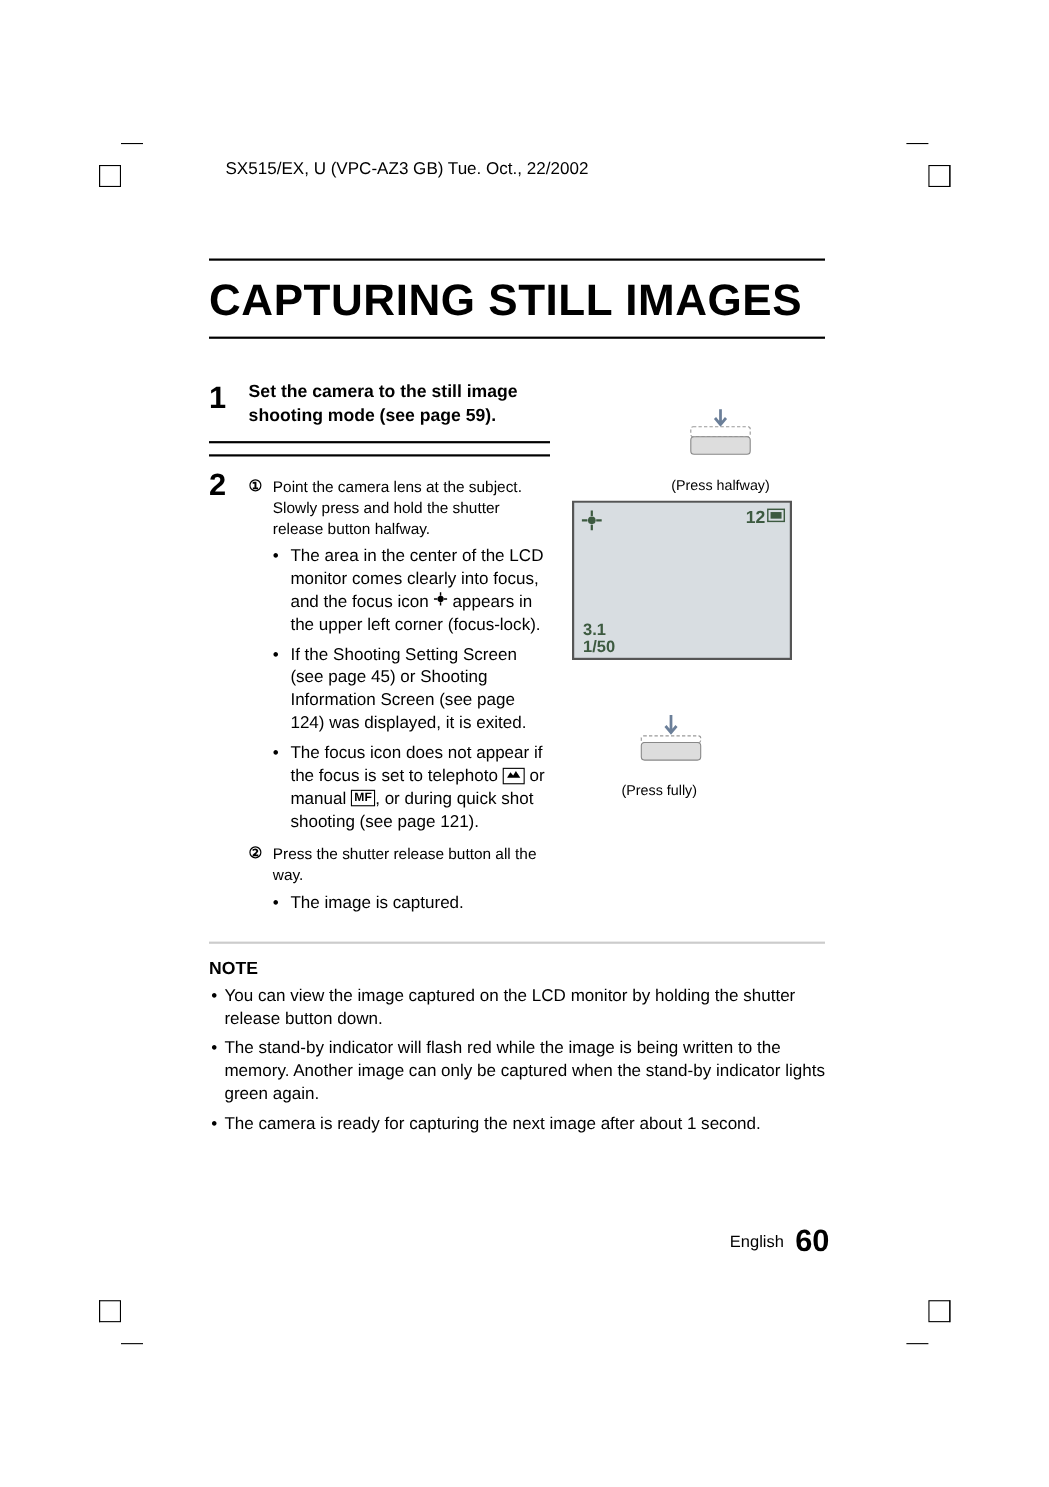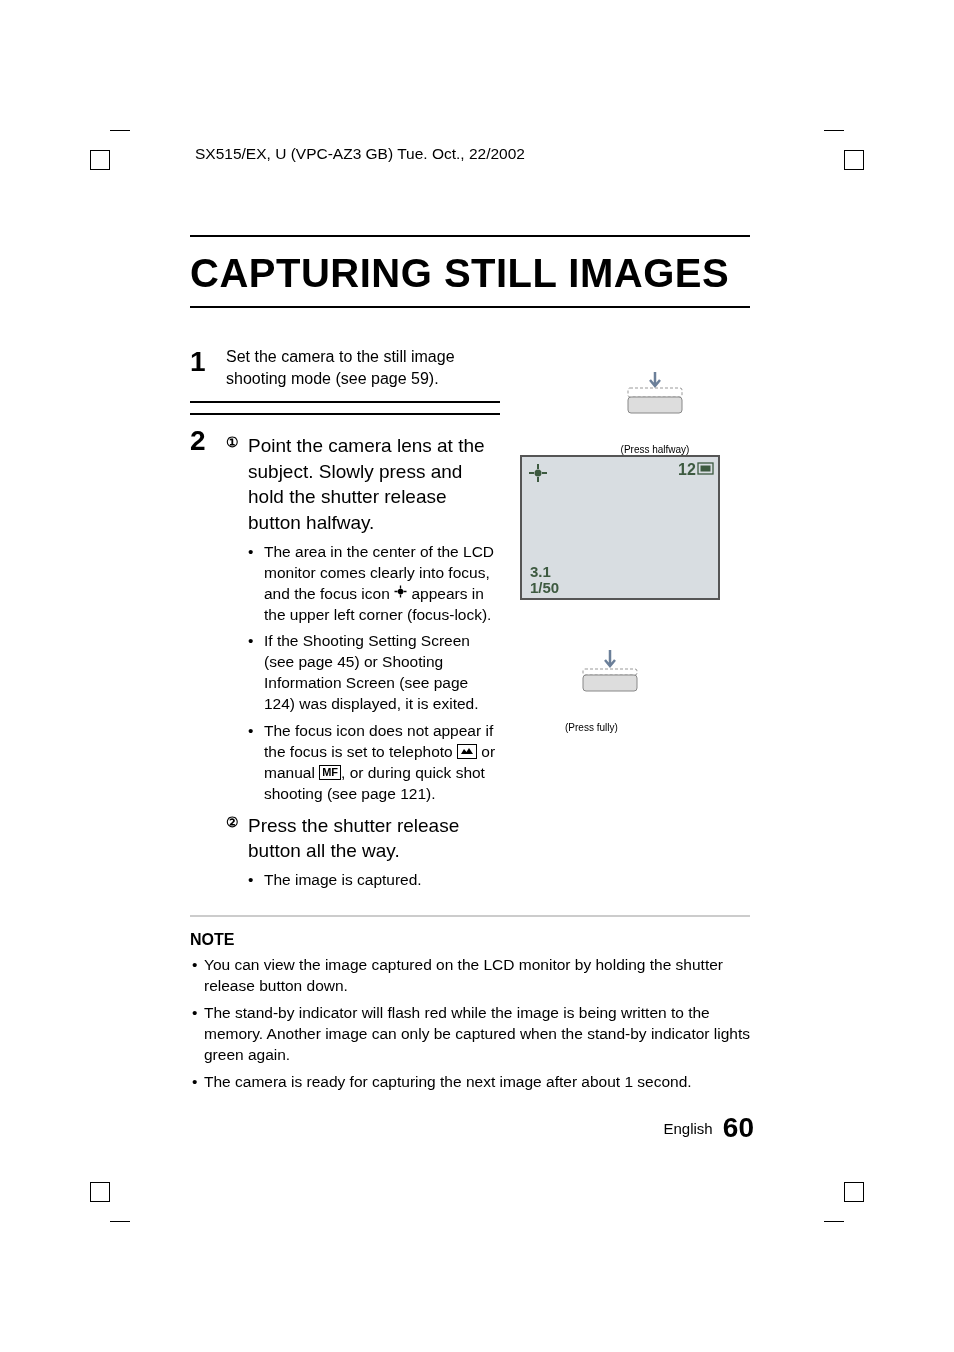--- a/index.html
+++ b/index.html
@@ -19,21 +19,21 @@
     .crop-tl { top: 130px; left: 90px; }
     .crop-tr { top: 130px; right: 90px; }
     .crop-bl { bottom: 130px; left: 90px; }
     .crop-br { bottom: 130px; right: 90px; }
     .crop-line-h { position:absolute; background:#000; height:1px; width:20px; }
     .crop-line-v { position:absolute; background:#000; width:1px; height:20px; }
 
     .header-info {
       position: absolute;
       top: 145px;
-      left: 195px;
+      left: 205px;
       font-size: 15.5px;
       text-align: right;
     }
     .content {
       position: absolute;
       top: 235px;
       left: 190px;
       width: 560px;
     }
     .title-wrap { border-top: 2.5px solid #000; border-bottom: 2.5px solid #000; padding: 14px 0 10px 0; margin-bottom: 0; width:560px;}
@@ -42,38 +42,38 @@
       font-weight: bold;
       font-stretch: condensed;
       letter-spacing: 0.5px;
       font-size: 40px;
     }
     .step-block { display: flex; width: 310px; }
     .step-block.first { border-bottom: 2.5px solid #000; padding: 16px 0 12px 0; }
     .step-block.second { border-top: 2.5px solid #000; padding: 10px 0 0 0; margin-top: 10px; }
     .step-num { font-size: 28px; font-weight: bold; width: 36px; flex-shrink:0; line-height:1; padding-top:2px;}
     .step-body { flex: 1; }
-    .step-head { font-weight: normal; font-size: 16px; line-height: 1.35; }
+    .step-head { font-weight: bold; font-size: 16px; line-height: 1.35; }
     .sub { display:flex; margin-top:8px; }
     .sub-num { width: 22px; flex-shrink:0; font-size:15px; }
-    .sub-body { flex:1; font-size:19px; line-height:1.35; }
+    .sub-body { flex:1; font-size:14px; line-height:1.35; }
     .bullets { padding-left: 0; margin-top:4px; }
     .bullets li { display:flex; margin-top:6px; font-size:15.5px; line-height:1.35;}
     .bullets li .dot { width:16px; flex-shrink:0; }
     .bullets li .btxt { flex:1; }
     .inline-icon {
       display:inline-block; vertical-align:middle; position:relative; top:-1px;
     }
     .focus-glyph { font-size:14px; }
     .box-icon { display:inline-block; border:1.2px solid #000; padding:0 2px; font-size:11px; font-weight:bold; line-height:13px; vertical-align:middle; position:relative; top:-1px;}
 
     .illus1 { position:absolute; top:370px; left:565px; width:180px; text-align:center; }
     .illus3 { position:absolute; top:648px; left:565px; width:180px; text-align:left; }
     .illus2 { position:absolute; top:455px; left:520px; width:200px; }
-    .caption { font-size:10px; margin-top:20px; }
+    .caption { font-size:13px; margin-top:8px; }
 
     .note-sep { border-top:2.5px solid #ccc; width:560px; margin-top:24px; }
     .note-head { font-weight:bold; font-size:16px; margin-top:14px; }
     .note-list li { display:flex; margin-top:6px; font-size:15.5px; line-height:1.35;}
     .note-list li .dot { width:14px; flex-shrink:0; padding-left:2px;}
     .note-list li .ntxt { flex:1; }
 
     .footer { position:absolute; bottom:208px; right:200px; font-size:15px; }
     .footer .pg { font-size:28px; font-weight:bold; margin-left:6px; vertical-align:-3px;}
 

